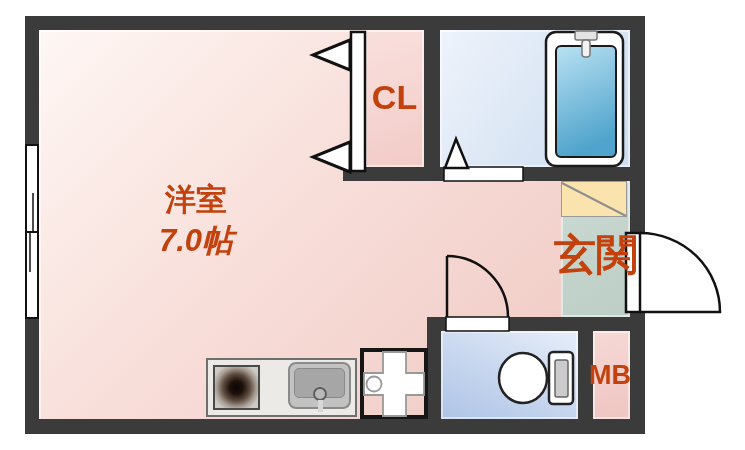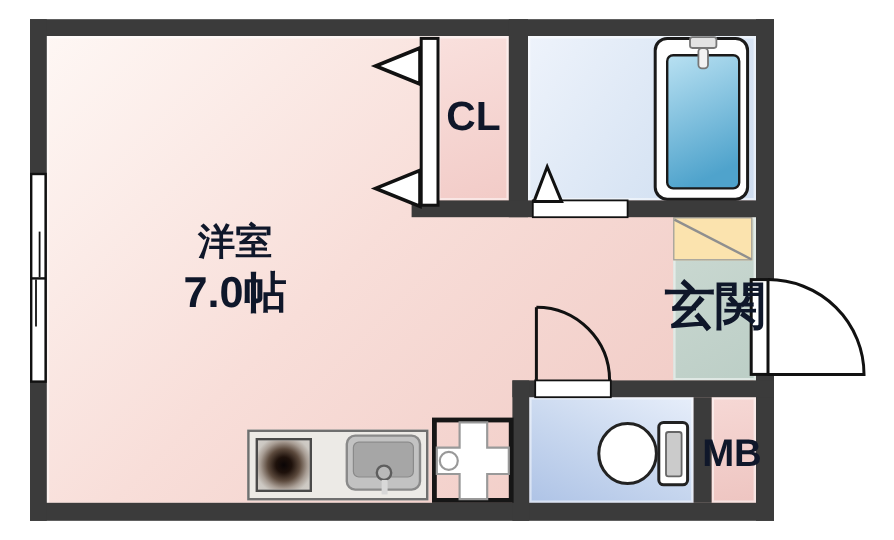--- a/index.html
+++ b/index.html
@@ -31,26 +31,26 @@
   .stove{left:213px;top:365px;width:47px;height:45px;border:2px solid #4a4a4a;
     background:radial-gradient(circle at 50% 50%,#0a0506 0%,#1e110b 22%,#5c4a3d 45%,#a89d94 66%,#ccc8c2 82%,#d3cfca 100%);}
   .sink{left:288px;top:362px;width:63px;height:47px;background:#c2c2c2;border:2px solid #8a8a8a;border-radius:8px;}
   .sink-basin{left:294px;top:368px;width:51px;height:30px;background:#a6a6a6;border:1px solid #8a8a8a;border-radius:5px;}
   .faucet{left:313px;top:387px;width:14px;height:14px;background:#b9b9b9;border:2px solid #5e5e5e;border-radius:50%;}
   .faucet-stem{left:318px;top:400px;width:5px;height:12px;background:#d8d8d8;}
   .washing-pan{left:360px;top:348px;width:68px;height:71px;border:4px solid #161616;background:transparent;}
   
   #overlay{position:absolute;left:0;top:0;z-index:5;pointer-events:none;}
   
-  .label{position:absolute;z-index:6;color:#0f172a;font-weight:700;text-align:center;line-height:1.05;white-space:nowrap;}
-  .label-room{left:120px;top:186px;width:152px;font-size:31px;}
-  .label-size{left:110px;top:225px;width:172px;font-size:36px;}
+  .label{position:absolute;z-index:6;color:#c2410c;font-weight:700;text-align:center;line-height:1.05;white-space:nowrap;}
+  .label-room{left:120px;top:186px;width:152px;font-size:31px;font-family:Liberation Mono, monospace;}
+  .label-size{left:110px;top:225px;width:172px;font-size:31px;font-style:italic;}
   .label-cl{left:365px;top:80px;width:59px;font-size:34px;}
   .label-genkan{left:546px;top:233px;width:100px;font-size:42px;}
-  .label-mb{left:583px;top:361px;width:54px;font-size:32px;}
+  .label-mb{left:583px;top:361px;width:54px;font-size:27px;}
 </style>
 </head>
 <body>
 
 <div id="stage">
 
   <div class="floor floor-main"></div>
   <div class="floor floor-closet"></div>
   <div class="floor floor-bath"></div>
   <div class="floor floor-genkan"></div>

